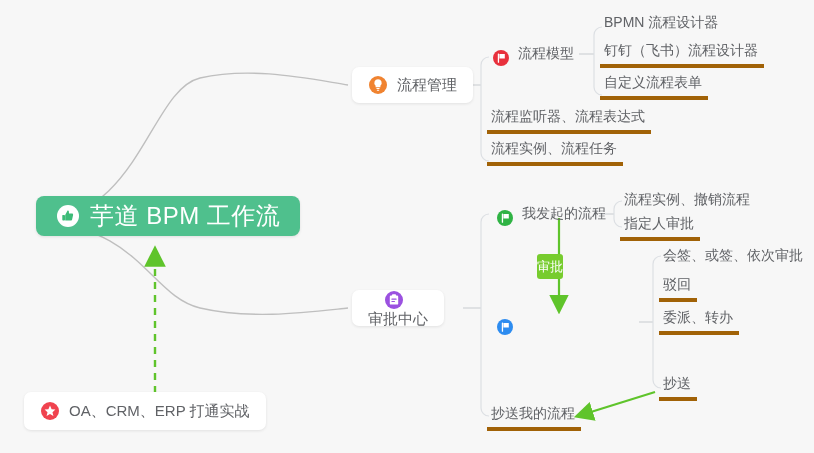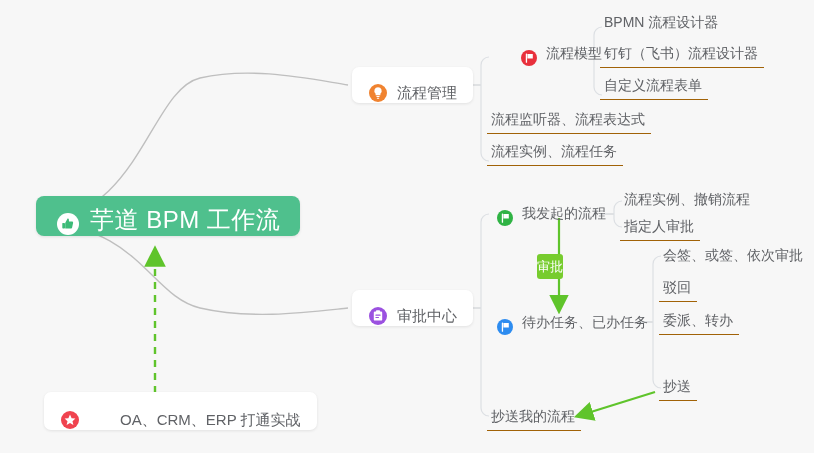--- a/index.html
+++ b/index.html
@@ -25,21 +25,21 @@
     position: absolute;
     left: 0; top: 0;
     width: 814px;
     height: 453px;
     pointer-events: none;
   }
   .node {
     position: absolute;
     box-sizing: border-box;
     display: flex;
-    align-items: flex-end;
+    align-items: center;
     white-space: nowrap;
   }
 
   
   .root-node {
     background: #4FC08D;
     border-radius: 8px;
     padding: 0 20px;
     height: 40px;
     box-shadow: 0 1px 3px rgba(0,0,0,0.10);
@@ -60,21 +60,21 @@
   }
   .l1-label {
     color: #606266;
     font-size: 15px;
   }
 
   
   .leaf {
     height: 28px;
     padding: 0 6px 0 4px;
-    border-bottom: 1px solid #a16207;
+    border-bottom: 4px solid #a16207;
     align-items: flex-end;
   }
   .leaf-label {
     color: #606266;
     font-size: 14px;
     line-height: 24px;
     padding-bottom: 2px;
   }
   .leaf.no-rule { border-bottom: none; }
 
@@ -171,21 +171,21 @@
         <circle cx="10" cy="10" r="9" fill="#F08330"></circle>
         <path d="M10 4.2 A3.7 3.7 0 0 0 7.6 10.7 L7.6 12.2 L12.4 12.2 L12.4 10.7
                  A3.7 3.7 0 0 0 10 4.2 Z" fill="#ffffff"></path>
         <rect x="8.4" y="13.0" width="3.2" height="1.1" rx="0.5" fill="#ffffff"></rect>
         <rect x="8.8" y="14.7" width="2.4" height="1.0" rx="0.5" fill="#ffffff"></rect>
       </svg>
     </span>
     <span class="l1-label">流程管理</span>
   </div>
 
-  <div class="node leaf no-rule" style="left:516px; top:39px;">
+  <div class="node leaf no-rule" style="left:488px; top:39px;">
     <span class="icon icon-sm">
       <svg viewBox="0 0 18 18" width="18" height="18" xmlns="http://www.w3.org/2000/svg">
         <circle cx="9" cy="9" r="8" fill="#E8303C"></circle>
         <rect x="5.8" y="4.5" width="1.3" height="9.2" rx="0.5" fill="#ffffff"></rect>
         <path d="M7.4 5.0 L12.8 5.0 L12.8 9.5 L7.4 9.5 Z" fill="#ffffff"></path>
       </svg>
     </span>
     <span class="leaf-label">流程模型</span>
   </div>
 
@@ -199,21 +199,21 @@
     <span class="leaf-label">自定义流程表单</span>
   </div>
 
   <div class="node leaf" style="left:487px; top:106px;">
     <span class="leaf-label">流程监听器、流程表达式</span>
   </div>
   <div class="node leaf" style="left:487px; top:138px;">
     <span class="leaf-label">流程实例、流程任务</span>
   </div>
 
-  <div class="node l1-node" style="left:352px; top:290px;">
+  <div class="node l1-node" style="left:352px; top:290px;flex-direction:column;">
     <span class="icon icon-md">
       <svg viewBox="0 0 20 20" width="20" height="20" xmlns="http://www.w3.org/2000/svg">
         <circle cx="10" cy="10" r="9" fill="#9B51E0"></circle>
         <rect x="5.8" y="5.6" width="8.4" height="9.0" rx="1.2" fill="#ffffff"></rect>
         <rect x="8.0" y="4.2" width="4.0" height="2.4" rx="0.8" fill="#ffffff"></rect>
         <rect x="7.4" y="8.6" width="5.2" height="1.1" rx="0.5" fill="#9B51E0"></rect>
         <rect x="7.4" y="11.0" width="3.6" height="1.1" rx="0.5" fill="#9B51E0"></rect>
       </svg>
     </span>
     <span class="l1-label">审批中心</span>
@@ -238,21 +238,20 @@
   </div>
 
   <div class="node leaf no-rule" style="left:492px; top:308px;">
     <span class="icon icon-sm">
       <svg viewBox="0 0 18 18" width="18" height="18" xmlns="http://www.w3.org/2000/svg">
         <circle cx="9" cy="9" r="8" fill="#2D8CF0"></circle>
         <rect x="5.8" y="4.5" width="1.3" height="9.2" rx="0.5" fill="#ffffff"></rect>
         <path d="M7.4 5.0 L12.8 5.0 L12.8 9.5 L7.4 9.5 Z" fill="#ffffff"></path>
       </svg>
     </span>
-    <span class="leaf-label">待办任务、已办任务</span>
   </div>
 
   <div class="node leaf no-rule" style="left:659px; top:241px;">
     <span class="leaf-label">会签、或签、依次审批</span>
   </div>
   <div class="node leaf" style="left:659px; top:274px;">
     <span class="leaf-label">驳回</span>
   </div>
   <div class="node leaf" style="left:659px; top:307px;">
     <span class="leaf-label">委派、转办</span>
@@ -262,21 +261,21 @@
   </div>
 
   <div class="node leaf" style="left:487px; top:403px;">
     <span class="leaf-label">抄送我的流程</span>
   </div>
 
   <div class="callout" style="left:537px; top:254px;">
     <span>审批</span>
   </div>
 
-  <div class="node l1-node" style="left:44px; top:392px; height:38px;gap:31px;">
+  <div class="node l1-node" style="left:24px; top:392px; height:38px;">
     <span class="icon icon-md">
       <svg viewBox="0 0 20 20" width="20" height="20" xmlns="http://www.w3.org/2000/svg">
         <circle cx="10" cy="10" r="9" fill="#F0434F"></circle>
         <path d="M10 4.6 L11.6 8.2 L15.4 8.6 L12.5 11.2 L13.4 15.0
                  L10 13.0 L6.6 15.0 L7.5 11.2 L4.6 8.6 L8.4 8.2 Z" fill="#ffffff"></path>
       </svg>
     </span>
     <span class="l1-label">OA、CRM、ERP 打通实战</span>
   </div>
 

